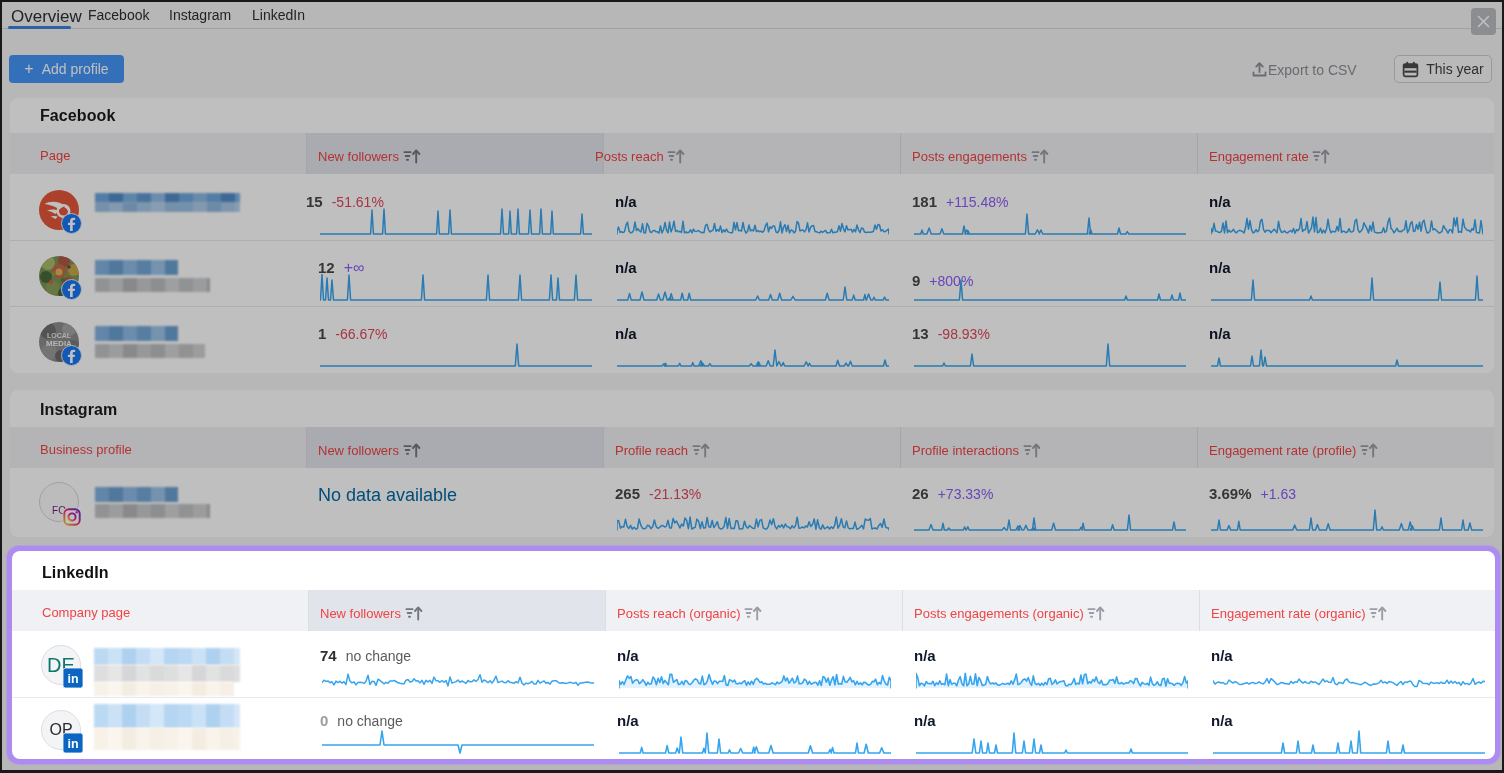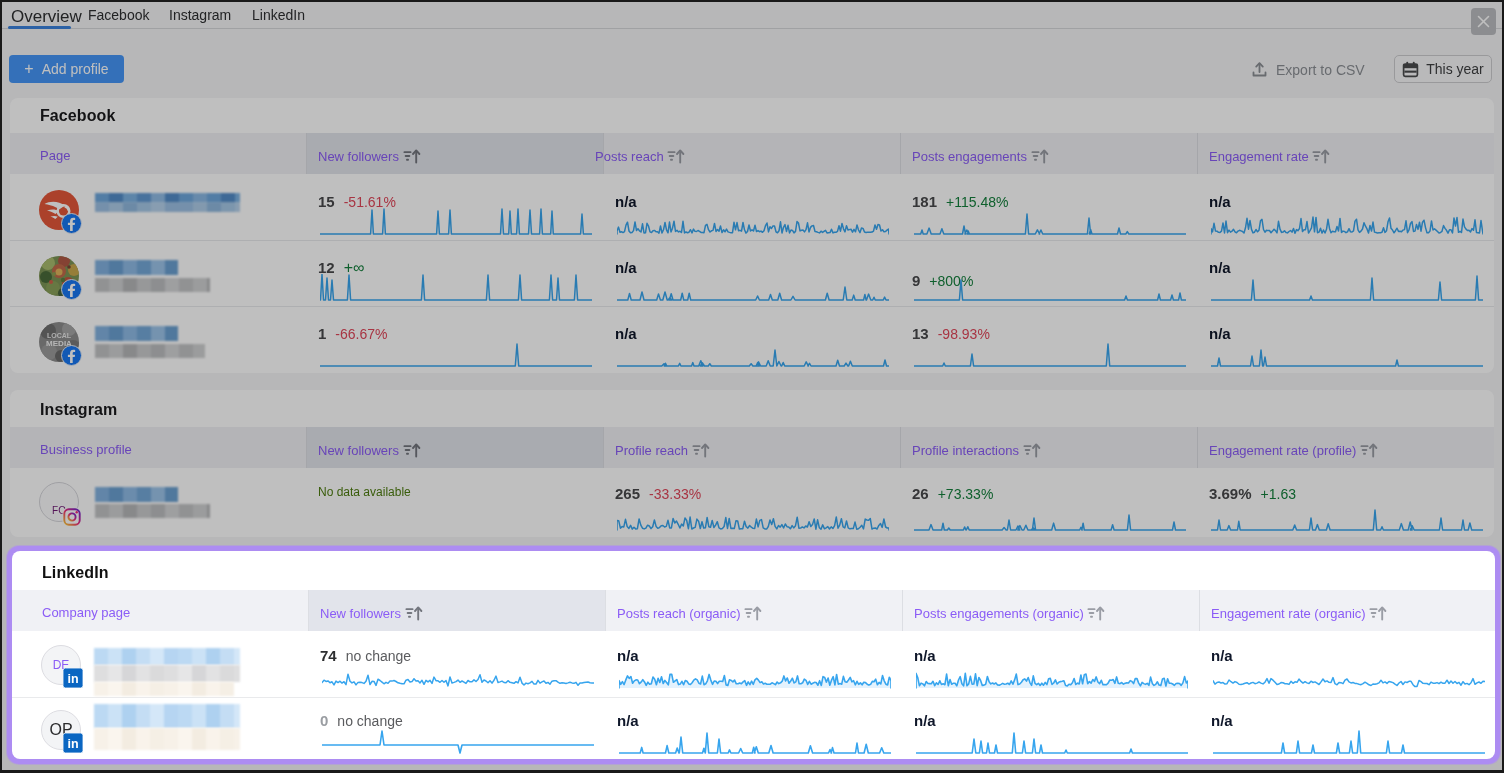--- a/index.html
+++ b/index.html
@@ -1,24 +1,24 @@
 <!DOCTYPE html>
 <html><head><meta charset="utf-8"><style>
 *{margin:0;padding:0;box-sizing:border-box}
 html,body{width:1504px;height:773px;overflow:hidden}
 body{font-family:"Liberation Sans",sans-serif;background:#f4f4f6;position:relative}
 .abs{position:absolute}
 .card{position:absolute;left:10px;width:1484px;background:#fff;border-radius:8px;overflow:hidden}
 .title{position:absolute;left:30px;font-size:16px;font-weight:bold;color:#1a1a1c;letter-spacing:0.1px}
 .hrow{position:absolute;left:0;width:100%;height:41px;background:#f0f1f5}
-.hlabel{position:absolute;font-size:13px;color:#8b5cf6;white-space:nowrap}
+.hlabel{position:absolute;font-size:13px;color:#ef4444;white-space:nowrap}
 .rowsep{position:absolute;left:0;width:100%;height:1px;background:#e9eaec}
 .val{position:absolute;font-size:15px;font-weight:bold;color:#48494b;white-space:nowrap}
 .pct{font-weight:normal;margin-left:9px;font-size:14px}
-.neg{color:#e0475a}.pos{color:#15803d}
+.neg{color:#e0475a}.pos{color:#8b5cf6}
 .na{color:#0f172a}
 .spark{position:absolute}
 .avatar{position:absolute;width:40px;height:40px;border-radius:50%}
 .badge{position:absolute}
 </style></head><body>
 <div class="abs" style="left:0;top:0;width:1504px;height:29px;border-bottom:1px solid #d6d7da"></div>
 <div class="abs" style="left:11px;top:7px;font-size:17px;color:#2e2f31">Overview</div>
 <div class="abs" style="left:88px;top:7px;font-size:14px;color:#2e2f31">Facebook</div>
 <div class="abs" style="left:169px;top:7px;font-size:14px;color:#2e2f31">Instagram</div>
 <div class="abs" style="left:252px;top:7px;font-size:14px;color:#2e2f31">LinkedIn</div>
@@ -31,21 +31,21 @@
       </g>
     </svg>
   </div>
 <div class="abs" style="left:9px;top:55px;width:115px;height:28px;background:#4696f7;border-radius:4px;color:#fff;font-size:14px;display:flex;align-items:center;justify-content:center"><span style="font-size:16px;margin-right:8px;font-weight:normal">+</span>Add profile</div>
 <div class="abs" style="left:1251px;top:61px;font-size:14px;color:#8b8f94"><svg width="17" height="17" viewBox="0 0 17 17" style="vertical-align:-3px">
       <g stroke="#8b8f94" stroke-width="1.8" fill="none" stroke-linecap="round" stroke-linejoin="round">
         <path d="M2.5,11.5 V14.5 H14.5 V11.5"></path>
         <path d="M8.5,11 V2.6"></path>
         <path d="M5.2,5.6 L8.5,2.2 L11.8,5.6"></path>
       </g>
-    </svg><span style="margin-left:8px">Export to CSV</span></div>
+    </svg><span style="">Export to CSV</span></div>
 <div class="abs" style="left:1394px;top:55px;width:98px;height:28px;background:#f7f7f9;border:1px solid #cdcdcf;border-radius:5px;font-size:14px;color:#3f4042;display:flex;align-items:center;justify-content:center">
     <svg width="17" height="17" viewBox="0 0 17 17" style="vertical-align:-3px">
       <g>
         <rect x="1.6" y="3" width="13.8" height="12.4" rx="1.6" fill="none" stroke="#4a4b4d" stroke-width="1.7"></rect>
         <rect x="1.6" y="3" width="13.8" height="4.2" fill="#4a4b4d"></rect>
         <rect x="2.4" y="9.6" width="12.2" height="2.1" fill="#4a4b4d"></rect>
         <rect x="4.3" y="0.8" width="1.9" height="3.4" rx="0.9" fill="#4a4b4d"></rect>
         <rect x="10.8" y="0.8" width="1.9" height="3.4" rx="0.9" fill="#4a4b4d"></rect>
       </g>
     </svg>
@@ -136,21 +136,21 @@
         <rect x="28" y="9.5" width="14" height="9.5" fill="#90b8de"></rect>
         <rect x="42" y="9.5" width="14" height="9.5" fill="#a6c8e7"></rect>
         <rect x="56" y="9.5" width="14" height="9.5" fill="#b6d2ec"></rect>
         <rect x="70" y="9.5" width="14" height="9.5" fill="#9cc0e4"></rect>
         <rect x="84" y="9.5" width="14" height="9.5" fill="#9cc0e4"></rect>
         <rect x="98" y="9.5" width="14" height="9.5" fill="#aecde9"></rect>
         <rect x="112" y="9.5" width="14" height="9.5" fill="#90b8de"></rect>
         <rect x="126" y="9.5" width="14" height="9.5" fill="#a6c8e7"></rect>
         <rect x="140" y="9.5" width="5" height="9.5" fill="#b6d2ec"></rect>
       </svg></div>
-    <div class="val" style="left:308px;top:95px">15<span class="pct neg">-51.61%</span></div>
+    <div class="val" style="left:296px;top:95px">15<span class="pct neg">-51.61%</span></div>
     <div class="spark" style="left:310px;top:110px"><svg width="272" height="28" viewBox="0 0 272 28">
         <path d="M0,26.0 L50.6,26.0 L52.0,2.0 L53.4,26.0 L62.6,26.0 L64.0,1.0 L65.4,26.0 L116.6,26.0 L118.0,3.0 L119.4,26.0 L128.6,26.0 L130.0,2.0 L131.4,26.0 L180.5,26.0 L182.0,1.0 L183.5,26.0 L188.7,26.0 L190.0,3.0 L191.3,26.0 L196.6,26.0 L198.0,1.0 L199.4,26.0 L208.5,26.0 L210.0,2.0 L211.5,26.0 L219.6,26.0 L221.0,1.0 L222.4,26.0 L230.7,26.0 L232.0,3.0 L233.3,26.0 L260.6,26.0 L262.0,6.0 L263.4,26.0 L272,26.0" fill="none" stroke="#37a5ee" stroke-width="1.5" stroke-linejoin="round" stroke-linecap="round"></path>
       </svg></div>
     <div class="val" style="left:605px;top:95px"><span class="na">n/a</span></div>
     <div class="spark" style="left:607px;top:110px"><svg width="272" height="28" viewBox="0 0 272 28">
         <path d="M0,26.0 L0.0,23.0 L1.5,19.1 L3.0,24.3 L4.5,23.7 L6.0,24.6 L7.5,23.6 L9.0,17.2 L10.5,14.2 L12.0,23.0 L13.5,24.8 L15.0,24.5 L16.5,22.6 L18.0,13.9 L19.5,22.6 L21.0,20.8 L22.5,22.9 L24.0,24.0 L25.5,15.8 L27.0,24.9 L28.5,24.8 L30.0,15.3 L31.5,18.0 L33.0,23.9 L34.5,24.6 L36.0,22.8 L37.5,22.4 L39.0,23.7 L40.5,23.7 L42.0,25.1 L43.5,18.0 L45.0,25.0 L46.5,21.8 L48.0,14.5 L49.5,21.8 L51.0,24.8 L52.5,14.1 L54.0,23.9 L55.5,20.2 L57.0,13.2 L58.5,23.5 L60.0,22.3 L61.5,23.9 L63.0,23.3 L64.5,24.5 L66.0,13.3 L67.5,24.9 L69.0,24.0 L70.5,24.7 L72.0,24.2 L73.5,21.7 L75.0,24.9 L76.5,21.1 L78.0,23.3 L79.5,23.5 L81.0,22.5 L82.5,23.3 L84.0,24.4 L85.5,24.5 L87.0,24.7 L88.5,17.4 L90.0,16.4 L91.5,21.7 L93.0,24.0 L94.5,22.8 L96.0,22.4 L97.5,15.4 L99.0,23.4 L100.5,21.6 L102.0,23.2 L103.5,17.9 L105.0,24.6 L106.5,21.8 L108.0,23.8 L109.5,21.1 L111.0,23.9 L112.5,24.4 L114.0,24.8 L115.5,24.7 L117.0,14.3 L118.5,21.8 L120.0,14.6 L121.5,22.7 L123.0,22.3 L124.5,23.1 L126.0,14.5 L127.5,21.8 L129.0,25.1 L130.5,23.5 L132.0,17.0 L133.5,23.0 L135.0,21.8 L136.5,23.0 L138.0,17.2 L139.5,23.6 L141.0,22.6 L142.5,23.7 L144.0,23.1 L145.5,24.3 L147.0,22.7 L148.5,17.6 L150.0,15.0 L151.5,23.9 L153.0,18.8 L154.5,20.4 L156.0,17.9 L157.5,18.0 L159.0,23.8 L160.5,24.8 L162.0,22.8 L163.5,13.8 L165.0,25.0 L166.5,19.3 L168.0,16.6 L169.5,23.6 L171.0,17.3 L172.5,24.9 L174.0,22.1 L175.5,22.4 L177.0,24.9 L178.5,23.4 L180.0,13.6 L181.5,15.1 L183.0,22.9 L184.5,22.2 L186.0,22.0 L187.5,23.9 L189.0,21.7 L190.5,14.8 L192.0,23.9 L193.5,19.4 L195.0,17.9 L196.5,17.5 L198.0,23.5 L199.5,23.8 L201.0,24.4 L202.5,24.9 L204.0,23.2 L205.5,24.4 L207.0,23.3 L208.5,22.3 L210.0,24.9 L211.5,24.7 L213.0,24.6 L214.5,21.3 L216.0,24.9 L217.5,24.2 L219.0,24.3 L220.5,23.4 L222.0,17.7 L223.5,23.2 L225.0,15.4 L226.5,20.8 L228.0,23.9 L229.5,17.8 L231.0,21.9 L232.5,21.6 L234.0,21.2 L235.5,24.1 L237.0,21.3 L238.5,23.8 L240.0,16.9 L241.5,22.0 L243.0,24.6 L244.5,20.1 L246.0,20.4 L247.5,24.0 L249.0,24.5 L250.5,24.2 L252.0,24.2 L253.5,24.3 L255.0,24.1 L256.5,23.1 L258.0,16.9 L259.5,21.2 L261.0,16.5 L262.5,17.0 L264.0,23.0 L265.5,21.8 L267.0,23.8 L268.5,23.5 L270.0,22.1 L271.5,21.0 L272,26.0" fill="none" stroke="#37a5ee" stroke-width="1.5" stroke-linejoin="round" stroke-linecap="round"></path>
       </svg></div>
     <div class="val" style="left:902px;top:95px">181<span class="pct pos">+115.48%</span></div>
     <div class="spark" style="left:904px;top:110px"><svg width="272" height="28" viewBox="0 0 272 28">
         <path d="M0,26.0 L6.7,26.0 L8.0,21.9 L9.2,26.0 L12.9,26.0 L15.1,20.1 L17.2,26.0 L26.0,26.0 L27.9,20.8 L29.8,26.0 L48.5,26.0 L50.0,18.0 L51.5,26.0 L50.9,26.0 L52.8,22.0 L54.6,26.0 L53.0,26.0 L54.2,23.0 L55.4,26.0 L111.4,26.0 L113.0,6.0 L114.6,26.0 L121.3,26.0 L123.4,21.8 L125.6,26.0 L125.1,26.0 L126.9,22.0 L128.7,26.0 L173.4,26.0 L175.0,10.0 L176.6,26.0 L175.3,26.0 L176.6,21.5 L178.0,26.0 L203.5,26.0 L205.0,20.0 L206.5,26.0 L211.8,26.0 L213.3,23.6 L214.8,26.0 L272,26.0" fill="none" stroke="#37a5ee" stroke-width="1.5" stroke-linejoin="round" stroke-linecap="round"></path>
@@ -358,22 +358,22 @@
         <rect x="0" y="0.0" width="14" height="14.0" fill="#c2c3c5"></rect>
         <rect x="14" y="0.0" width="14" height="14.0" fill="#cfd0d2"></rect>
         <rect x="28" y="0.0" width="14" height="14.0" fill="#b6b7b9"></rect>
         <rect x="42" y="0.0" width="14" height="14.0" fill="#cacbcd"></rect>
         <rect x="56" y="0.0" width="14" height="14.0" fill="#bcbec0"></rect>
         <rect x="70" y="0.0" width="14" height="14.0" fill="#d3d4d6"></rect>
         <rect x="84" y="0.0" width="14" height="14.0" fill="#c2c3c5"></rect>
         <rect x="98" y="0.0" width="14" height="14.0" fill="#cfd0d2"></rect>
         <rect x="112" y="0.0" width="3" height="14.0" fill="#b6b7b9"></rect>
       </svg></div>
-    <div class="abs" style="left:308px;top:95px;font-size:12px;color:#4d7c0f">No data available</div>
-    <div class="val" style="left:605px;top:95px">265<span class="pct neg">-33.33%</span></div>
+    <div class="abs" style="left:308px;top:95px;font-size:18px;color:#0369a1">No data available</div>
+    <div class="val" style="left:605px;top:95px">265<span class="pct neg">-21.13%</span></div>
     <div class="spark" style="left:607px;top:114px"><svg width="272" height="28" viewBox="0 0 272 28">
         <path d="M0,26.0 L0.0,16.5 L1.7,16.7 L3.4,24.2 L5.1,22.6 L6.8,22.9 L8.5,15.3 L10.2,22.6 L11.9,24.4 L13.6,21.4 L15.3,25.1 L17.0,23.2 L18.7,24.9 L20.4,24.7 L22.1,14.9 L23.8,21.1 L25.5,24.2 L27.2,24.9 L28.9,24.1 L30.6,21.2 L32.3,22.0 L34.0,24.6 L35.7,22.7 L37.4,16.0 L39.1,22.4 L40.8,24.3 L42.5,23.6 L44.2,21.7 L45.9,21.5 L47.6,23.0 L49.3,22.4 L51.0,16.3 L52.7,23.9 L54.4,23.9 L56.1,14.4 L57.8,19.1 L59.5,17.1 L61.2,20.3 L62.9,24.0 L64.6,20.1 L66.3,22.0 L68.0,13.9 L69.7,16.5 L71.4,24.7 L73.1,13.1 L74.8,25.0 L76.5,24.0 L78.2,23.4 L79.9,15.1 L81.6,17.2 L83.3,24.6 L85.0,17.7 L86.7,24.0 L88.4,23.8 L90.1,13.5 L91.8,22.7 L93.5,23.3 L95.2,16.4 L96.9,23.5 L98.6,21.1 L100.3,17.7 L102.0,23.9 L103.7,24.9 L105.4,24.5 L107.1,22.5 L108.8,13.6 L110.5,24.4 L112.2,14.5 L113.9,24.4 L115.6,24.2 L117.3,24.6 L119.0,16.7 L120.7,17.0 L122.4,25.1 L124.1,24.8 L125.8,24.7 L127.5,17.2 L129.2,22.7 L130.9,24.1 L132.6,21.5 L134.3,23.2 L136.0,24.3 L137.7,24.4 L139.4,15.1 L141.1,22.9 L142.8,16.4 L144.5,15.6 L146.2,23.8 L147.9,24.9 L149.6,25.1 L151.3,22.5 L153.0,15.9 L154.7,20.6 L156.4,14.7 L158.1,22.3 L159.8,24.9 L161.5,21.5 L163.2,23.1 L164.9,20.6 L166.6,24.0 L168.3,20.0 L170.0,22.7 L171.7,23.0 L173.4,24.8 L175.1,21.6 L176.8,23.9 L178.5,21.7 L180.2,13.2 L181.9,24.2 L183.6,24.1 L185.3,22.9 L187.0,23.9 L188.7,22.0 L190.4,23.0 L192.1,17.8 L193.8,22.6 L195.5,20.6 L197.2,14.9 L198.9,25.2 L200.6,15.8 L202.3,23.6 L204.0,25.2 L205.7,20.9 L207.4,24.8 L209.1,23.8 L210.8,22.6 L212.5,25.0 L214.2,22.9 L215.9,24.5 L217.6,21.7 L219.3,13.0 L221.0,24.2 L222.7,21.1 L224.4,14.7 L226.1,22.8 L227.8,23.9 L229.5,17.0 L231.2,23.9 L232.9,24.8 L234.6,24.4 L236.3,24.6 L238.0,18.1 L239.7,25.2 L241.4,24.7 L243.1,23.2 L244.8,21.2 L246.5,24.9 L248.2,15.1 L249.9,16.0 L251.6,16.3 L253.3,14.6 L255.0,25.1 L256.7,24.2 L258.4,24.0 L260.1,25.0 L261.8,21.4 L263.5,19.6 L265.2,23.4 L266.9,15.0 L268.6,23.0 L270.3,24.0 L272.0,23.9 L272,26.0" fill="none" stroke="#37a5ee" stroke-width="1.5" stroke-linejoin="round" stroke-linecap="round"></path>
       </svg></div>
     <div class="val" style="left:902px;top:95px">26<span class="pct pos">+73.33%</span></div>
     <div class="spark" style="left:904px;top:114px"><svg width="272" height="28" viewBox="0 0 272 28">
         <path d="M0,26.0 L15.0,26.0 L17.0,20.6 L19.0,26.0 L27.7,26.0 L29.0,19.2 L30.3,26.0 L33.4,26.0 L34.8,24.0 L36.2,26.0 L49.4,26.0 L50.6,22.9 L51.9,26.0 L52.3,26.0 L53.8,22.7 L55.2,26.0 L88.1,26.0 L90.1,23.6 L92.1,26.0 L93.4,26.0 L95.0,16.0 L96.6,26.0 L102.0,26.0 L103.9,22.0 L105.8,26.0 L103.8,26.0 L105.9,21.6 L108.0,26.0 L109.8,26.0 L111.9,21.3 L113.9,26.0 L117.3,26.0 L119.2,23.8 L121.1,26.0 L118.4,26.0 L120.0,14.0 L121.6,26.0 L137.7,26.0 L139.6,19.1 L141.5,26.0 L165.7,26.0 L166.9,23.4 L168.2,26.0 L167.8,26.0 L169.1,19.2 L170.3,26.0 L197.1,26.0 L198.6,20.7 L200.1,26.0 L213.4,26.0 L215.0,11.0 L216.6,26.0 L258.5,26.0 L260.0,18.0 L261.5,26.0 L272,26.0" fill="none" stroke="#37a5ee" stroke-width="1.5" stroke-linejoin="round" stroke-linecap="round"></path>
       </svg></div>
     <div class="val" style="left:1199px;top:95px">3.69%<span class="pct pos">+1.63</span></div>
     <div class="spark" style="left:1201px;top:114px"><svg width="272" height="28" viewBox="0 0 272 28">
         <path d="M0,26.0 L6.5,26.0 L8.0,16.0 L9.5,26.0 L16.2,26.0 L17.9,21.6 L19.6,26.0 L26.5,26.0 L27.8,17.3 L29.2,26.0 L81.8,26.0 L83.7,20.9 L85.6,26.0 L98.4,26.0 L100.0,14.0 L101.6,26.0 L104.5,26.0 L106.4,20.6 L108.3,26.0 L115.4,26.0 L117.2,19.8 L119.1,26.0 L162.3,26.0 L164.0,6.0 L165.7,26.0 L169.6,26.0 L171.0,22.8 L172.4,26.0 L188.3,26.0 L190.3,19.6 L192.4,26.0 L197.2,26.0 L199.2,18.0 L201.1,26.0 L199.2,26.0 L201.2,21.8 L203.2,26.0 L228.4,26.0 L230.0,14.0 L231.6,26.0 L250.5,26.0 L252.0,16.0 L253.5,26.0 L257.2,26.0 L258.9,19.0 L260.7,26.0 L272,26.0" fill="none" stroke="#37a5ee" stroke-width="1.5" stroke-linejoin="round" stroke-linecap="round"></path>
@@ -429,21 +429,21 @@
             <rect x="1.7" y="7.0" width="5.6" height="1.9" rx="0.9"></rect>
             <rect x="3.0" y="10.8" width="3.0" height="1.9" rx="0.9"></rect>
           </g>
           <g stroke="#9a9da5" stroke-width="1.9" fill="none" stroke-linecap="round" stroke-linejoin="round">
             <path d="M13.2,14.5 V3"></path>
             <path d="M10,6 L13.2,2.4 L16.4,6"></path>
           </g>
         </svg></div>
       <div class="rowsep" style="top:146px"></div>
       <div class="avatar" style="left:29px;top:94px;background:#f3f4f6;border:1px solid #dcdce1"></div>
-      <div class="abs" style="left:29px;top:94px;width:40px;height:40px;display:flex;align-items:center;justify-content:center;font-size:12px;color:#8b5cf6">DE</div>
+      <div class="abs" style="left:29px;top:94px;width:40px;height:40px;display:flex;align-items:center;justify-content:center;font-size:20px;color:#0f766e">DE</div>
       <div class="badge" style="left:51px;top:117px"><svg width="20" height="20" viewBox="0 0 20 20">
           <rect x="0" y="0" width="20" height="20" rx="2.5" fill="#0a66c2" stroke="#fff" stroke-width="0.8"></rect>
           <text x="10" y="15.2" font-family="Liberation Sans,sans-serif" font-size="12.5" font-weight="bold" fill="#fff" text-anchor="middle">in</text>
         </svg></div>
       <div style="position:absolute;left:82px;top:97px;width:146px;height:17px;overflow:hidden;filter:blur(1.2px)"><svg width="146" height="17" viewBox="0 0 146 17">
           <rect x="0" y="0.0" width="14" height="17.0" fill="#bcd9f3"></rect>
           <rect x="14" y="0.0" width="14" height="17.0" fill="#cbe2f6"></rect>
           <rect x="28" y="0.0" width="14" height="17.0" fill="#aed1f0"></rect>
           <rect x="42" y="0.0" width="14" height="17.0" fill="#c4ddf4"></rect>
           <rect x="56" y="0.0" width="14" height="17.0" fill="#d4e7f8"></rect>

